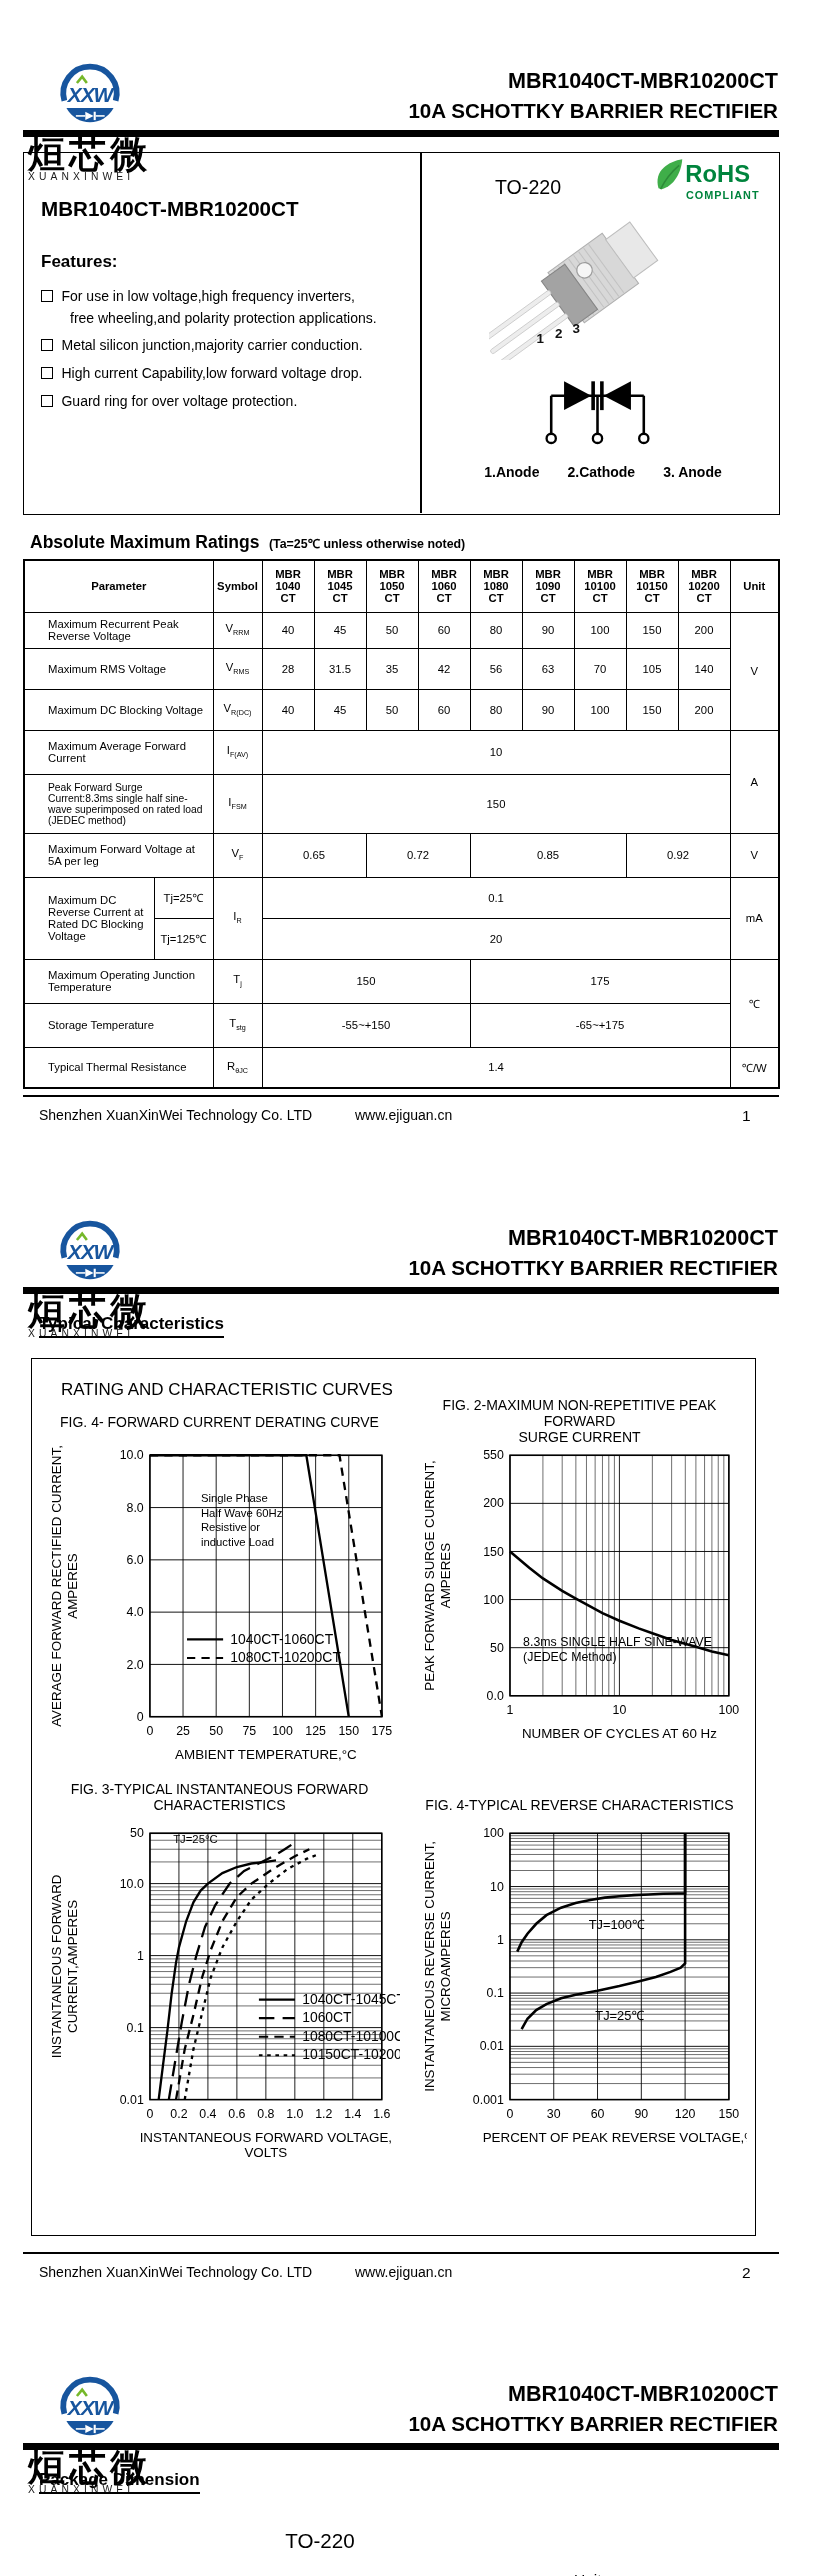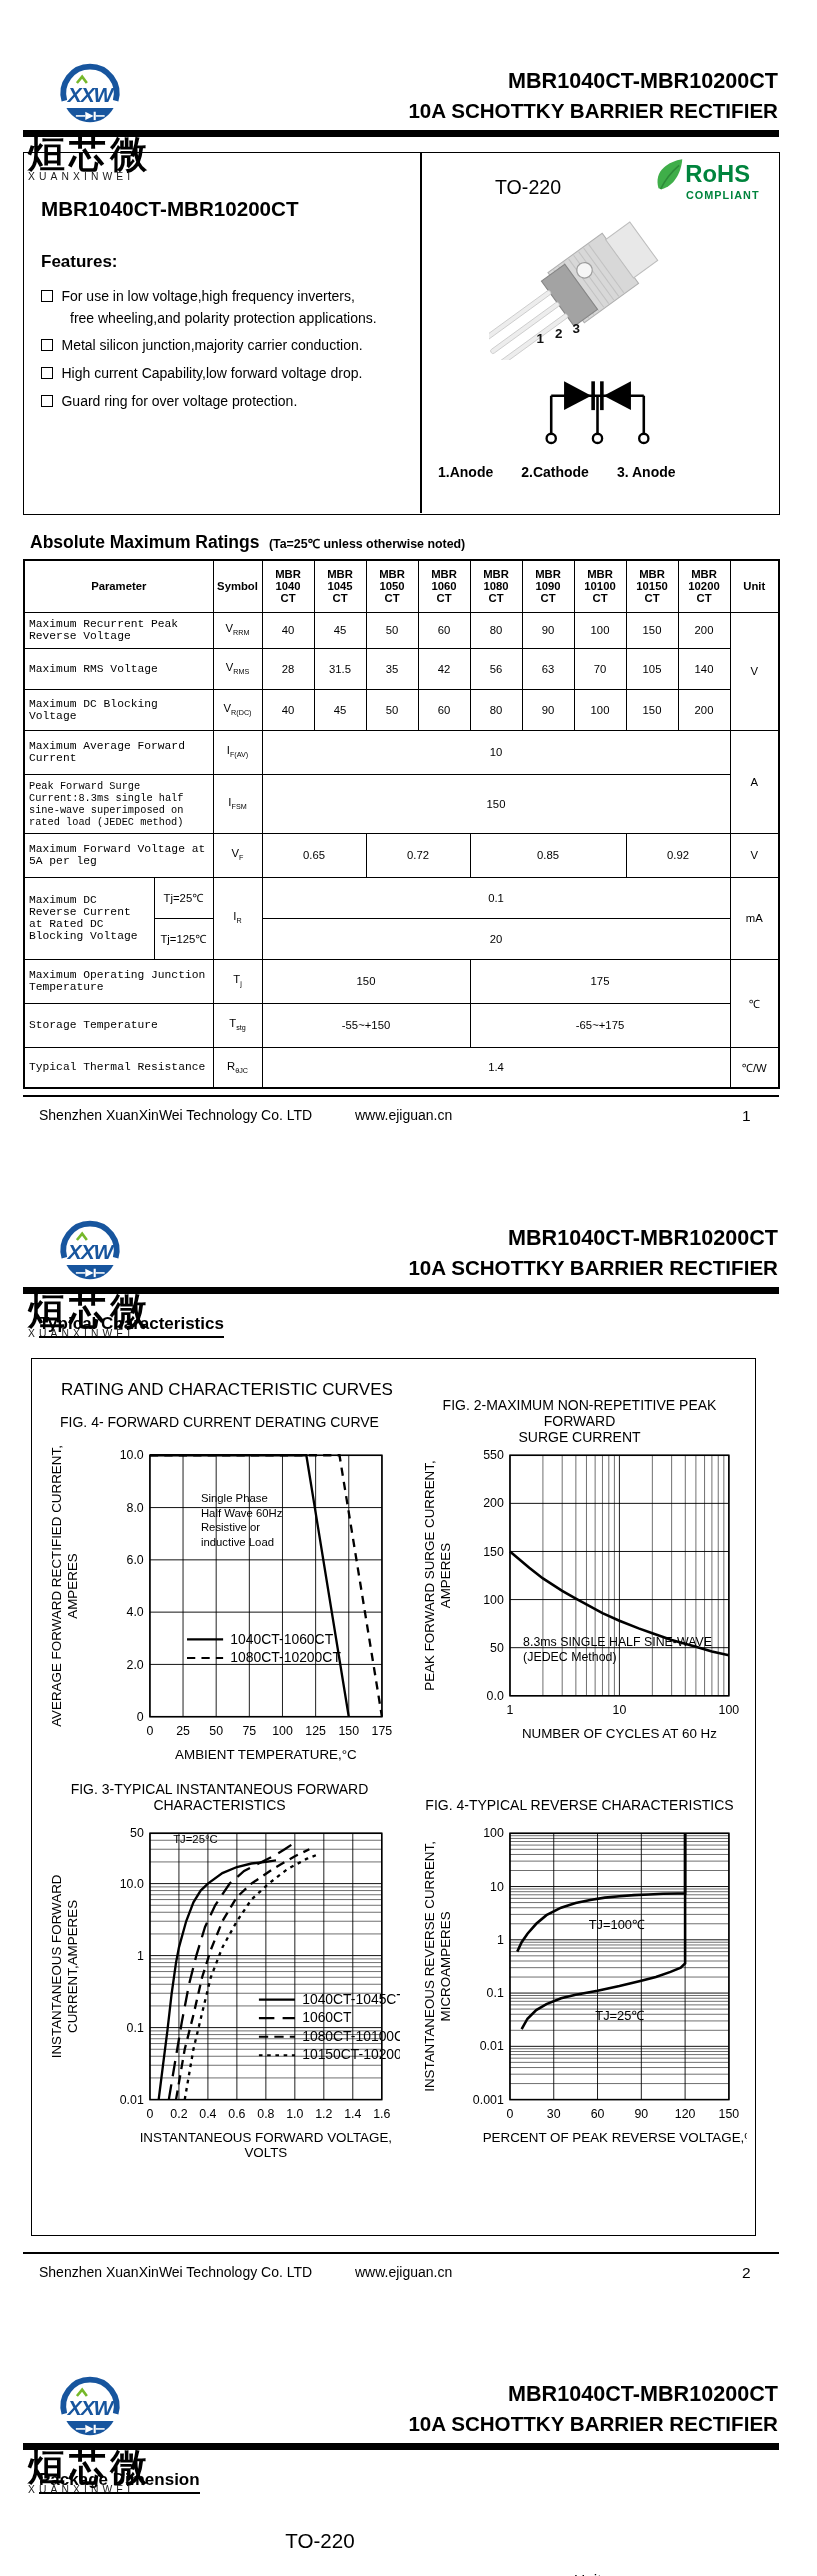--- a/index.html
+++ b/index.html
@@ -16,28 +16,28 @@
   .mainbox{position:absolute;left:23px;top:152px;width:755px;height:361px;border:1.5px solid #000;}
   .vdivider{position:absolute;left:420px;top:152px;width:1.5px;height:361px;background:#000;}
   .partno{position:absolute;left:41px;top:197px;font-size:20.6px;font-weight:bold;}
   .feattitle{position:absolute;left:41px;top:252px;font-size:17px;font-weight:bold;}
   .features{position:absolute;left:41px;top:286px;width:355px;font-size:14px;line-height:21.6px;}
   .feat{margin-bottom:6.2px;}
   .cb{display:inline-block;width:10.3px;height:10.3px;border:1.3px solid #000;margin-right:8.2px;vertical-align:-1px;}
   .fl2{padding-left:29px;}
   .fl2:empty{display:none;}
   .to220{position:absolute;left:495px;top:176px;font-size:19.6px;}
-  .pinlegend{position:absolute;left:438px;top:464px;width:330px;display:flex;gap:28px;font-size:14px;font-weight:600;}
+  .pinlegend{position:absolute;left:438px;top:464px;width:330px;display:flex;justify-content:center;gap:28px;font-size:14px;font-weight:600;}
   .amrhead{position:absolute;left:30px;top:532px;}
   .amrhead .a{font-size:17.5px;font-weight:bold;}
   .amrhead .b{font-size:12.4px;font-weight:bold;padding-left:7.2px;}
   table.amr{position:absolute;left:23px;top:559px;border-collapse:collapse;table-layout:fixed;width:756px;font-size:11.3px;}
   table.amr td{border:1px solid #000;border-top-width:1.5px;border-bottom-width:1.5px;text-align:center;vertical-align:middle;padding:1px 3.1px;overflow:hidden;}
   table.amr{border:2.1px solid #000;}
-  table.amr td.pl{text-align:left;padding-left:4px;font-family:Liberation Mono, monospace;}
+  table.amr td.pl{text-align:left;padding-left:23px;}
   table.amr tr.h td{font-weight:bold;}
   table.amr sub{font-size:7.2px;}
   .sect{font-size:17px;font-weight:bold;border-bottom:2.1px solid #000;padding-bottom:2.1px;display:inline-block;}
   .box2{position:absolute;left:31px;top:201px;width:723px;height:876px;border:1.5px solid #000;}
   .ratingtitle{position:absolute;left:61px;top:223px;font-size:17px;}
   .figcap{position:absolute;text-align:center;font-size:14px;line-height:16px;}
   .footline{position:absolute;left:23px;width:756px;height:2.1px;background:#000;}
   .foot{position:absolute;left:0;width:818px;font-size:14px;}
   .foot .c{position:absolute;left:39px;}
   .foot .w{position:absolute;left:355px;}

